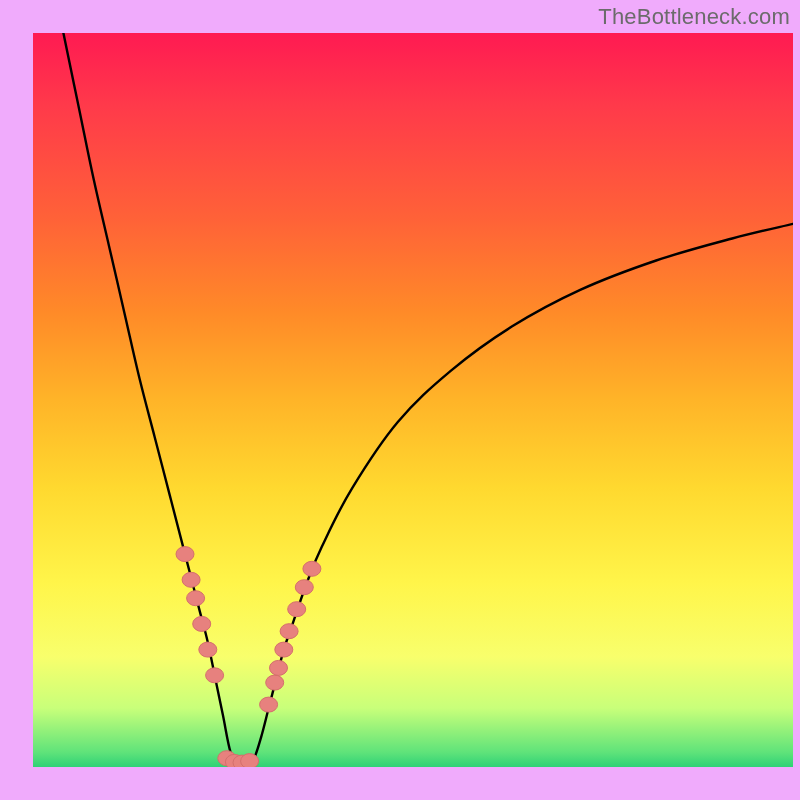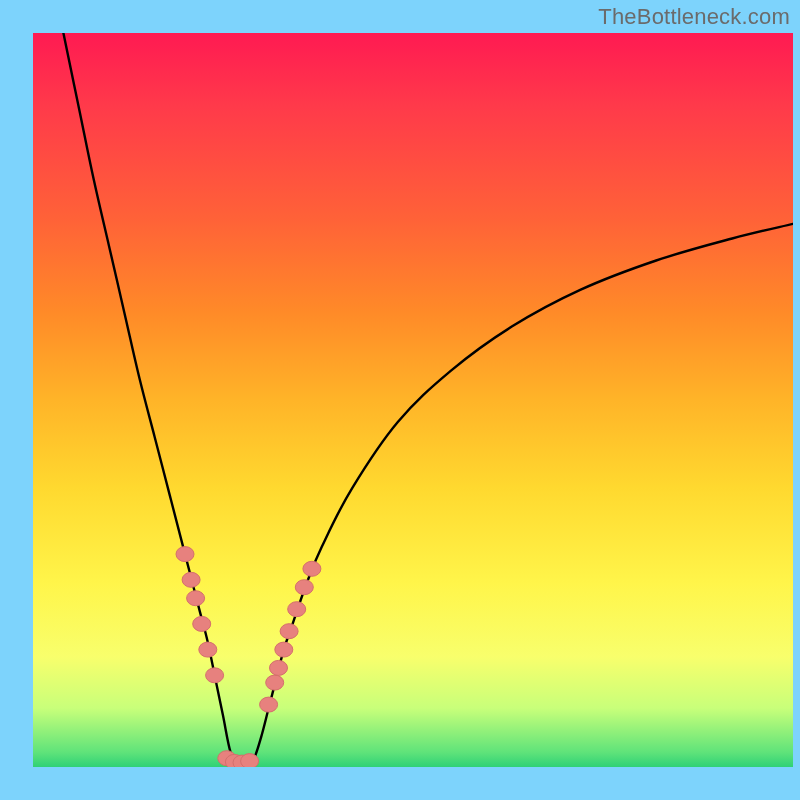--- a/index.html
+++ b/index.html
@@ -8,21 +8,21 @@
     width: 800px;
     height: 800px;
     overflow: hidden;
     background: #000;
     font-family: Arial, Helvetica, sans-serif;
   }
   .stage {
     position: relative;
     width: 800px;
     height: 800px;
-    background: #7dd3fc;
+    background: #f0abfc;
   }
   .plot-area {
     position: absolute;
     left: 33px;
     top: 33px;
     width: 760px;
     height: 734px;
     background: linear-gradient(
       to bottom,
       #ff1a52 0%,

